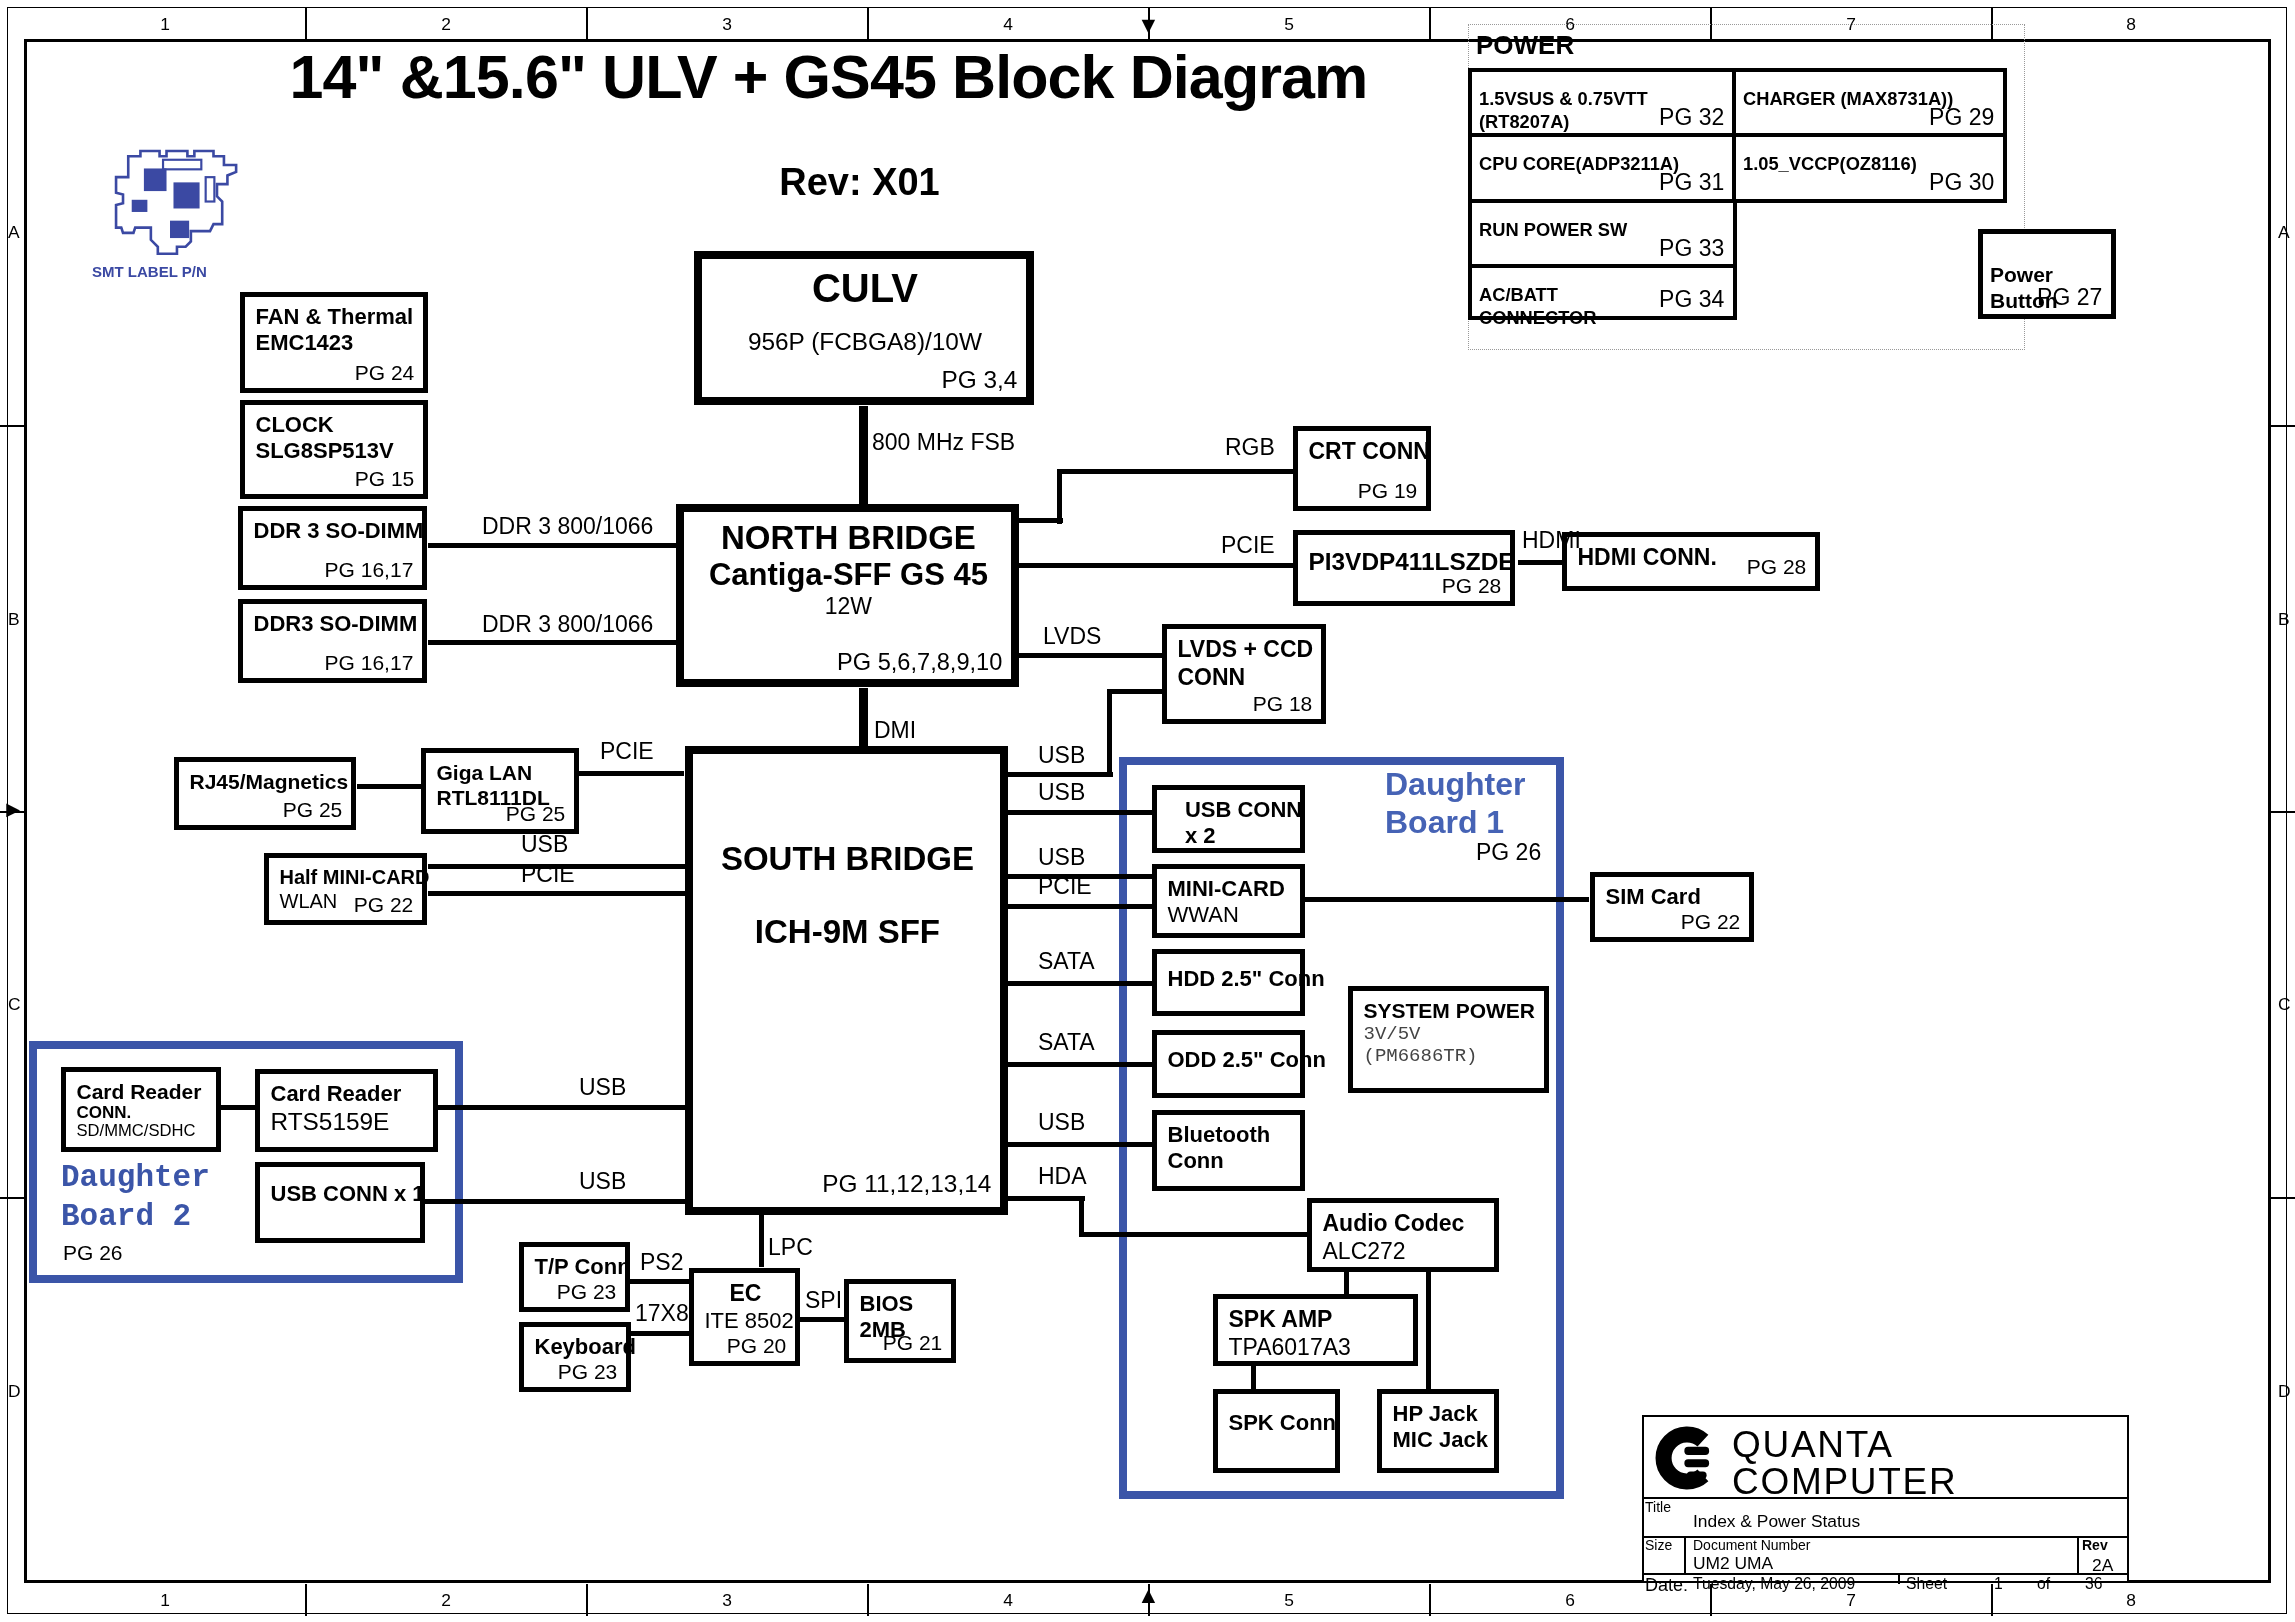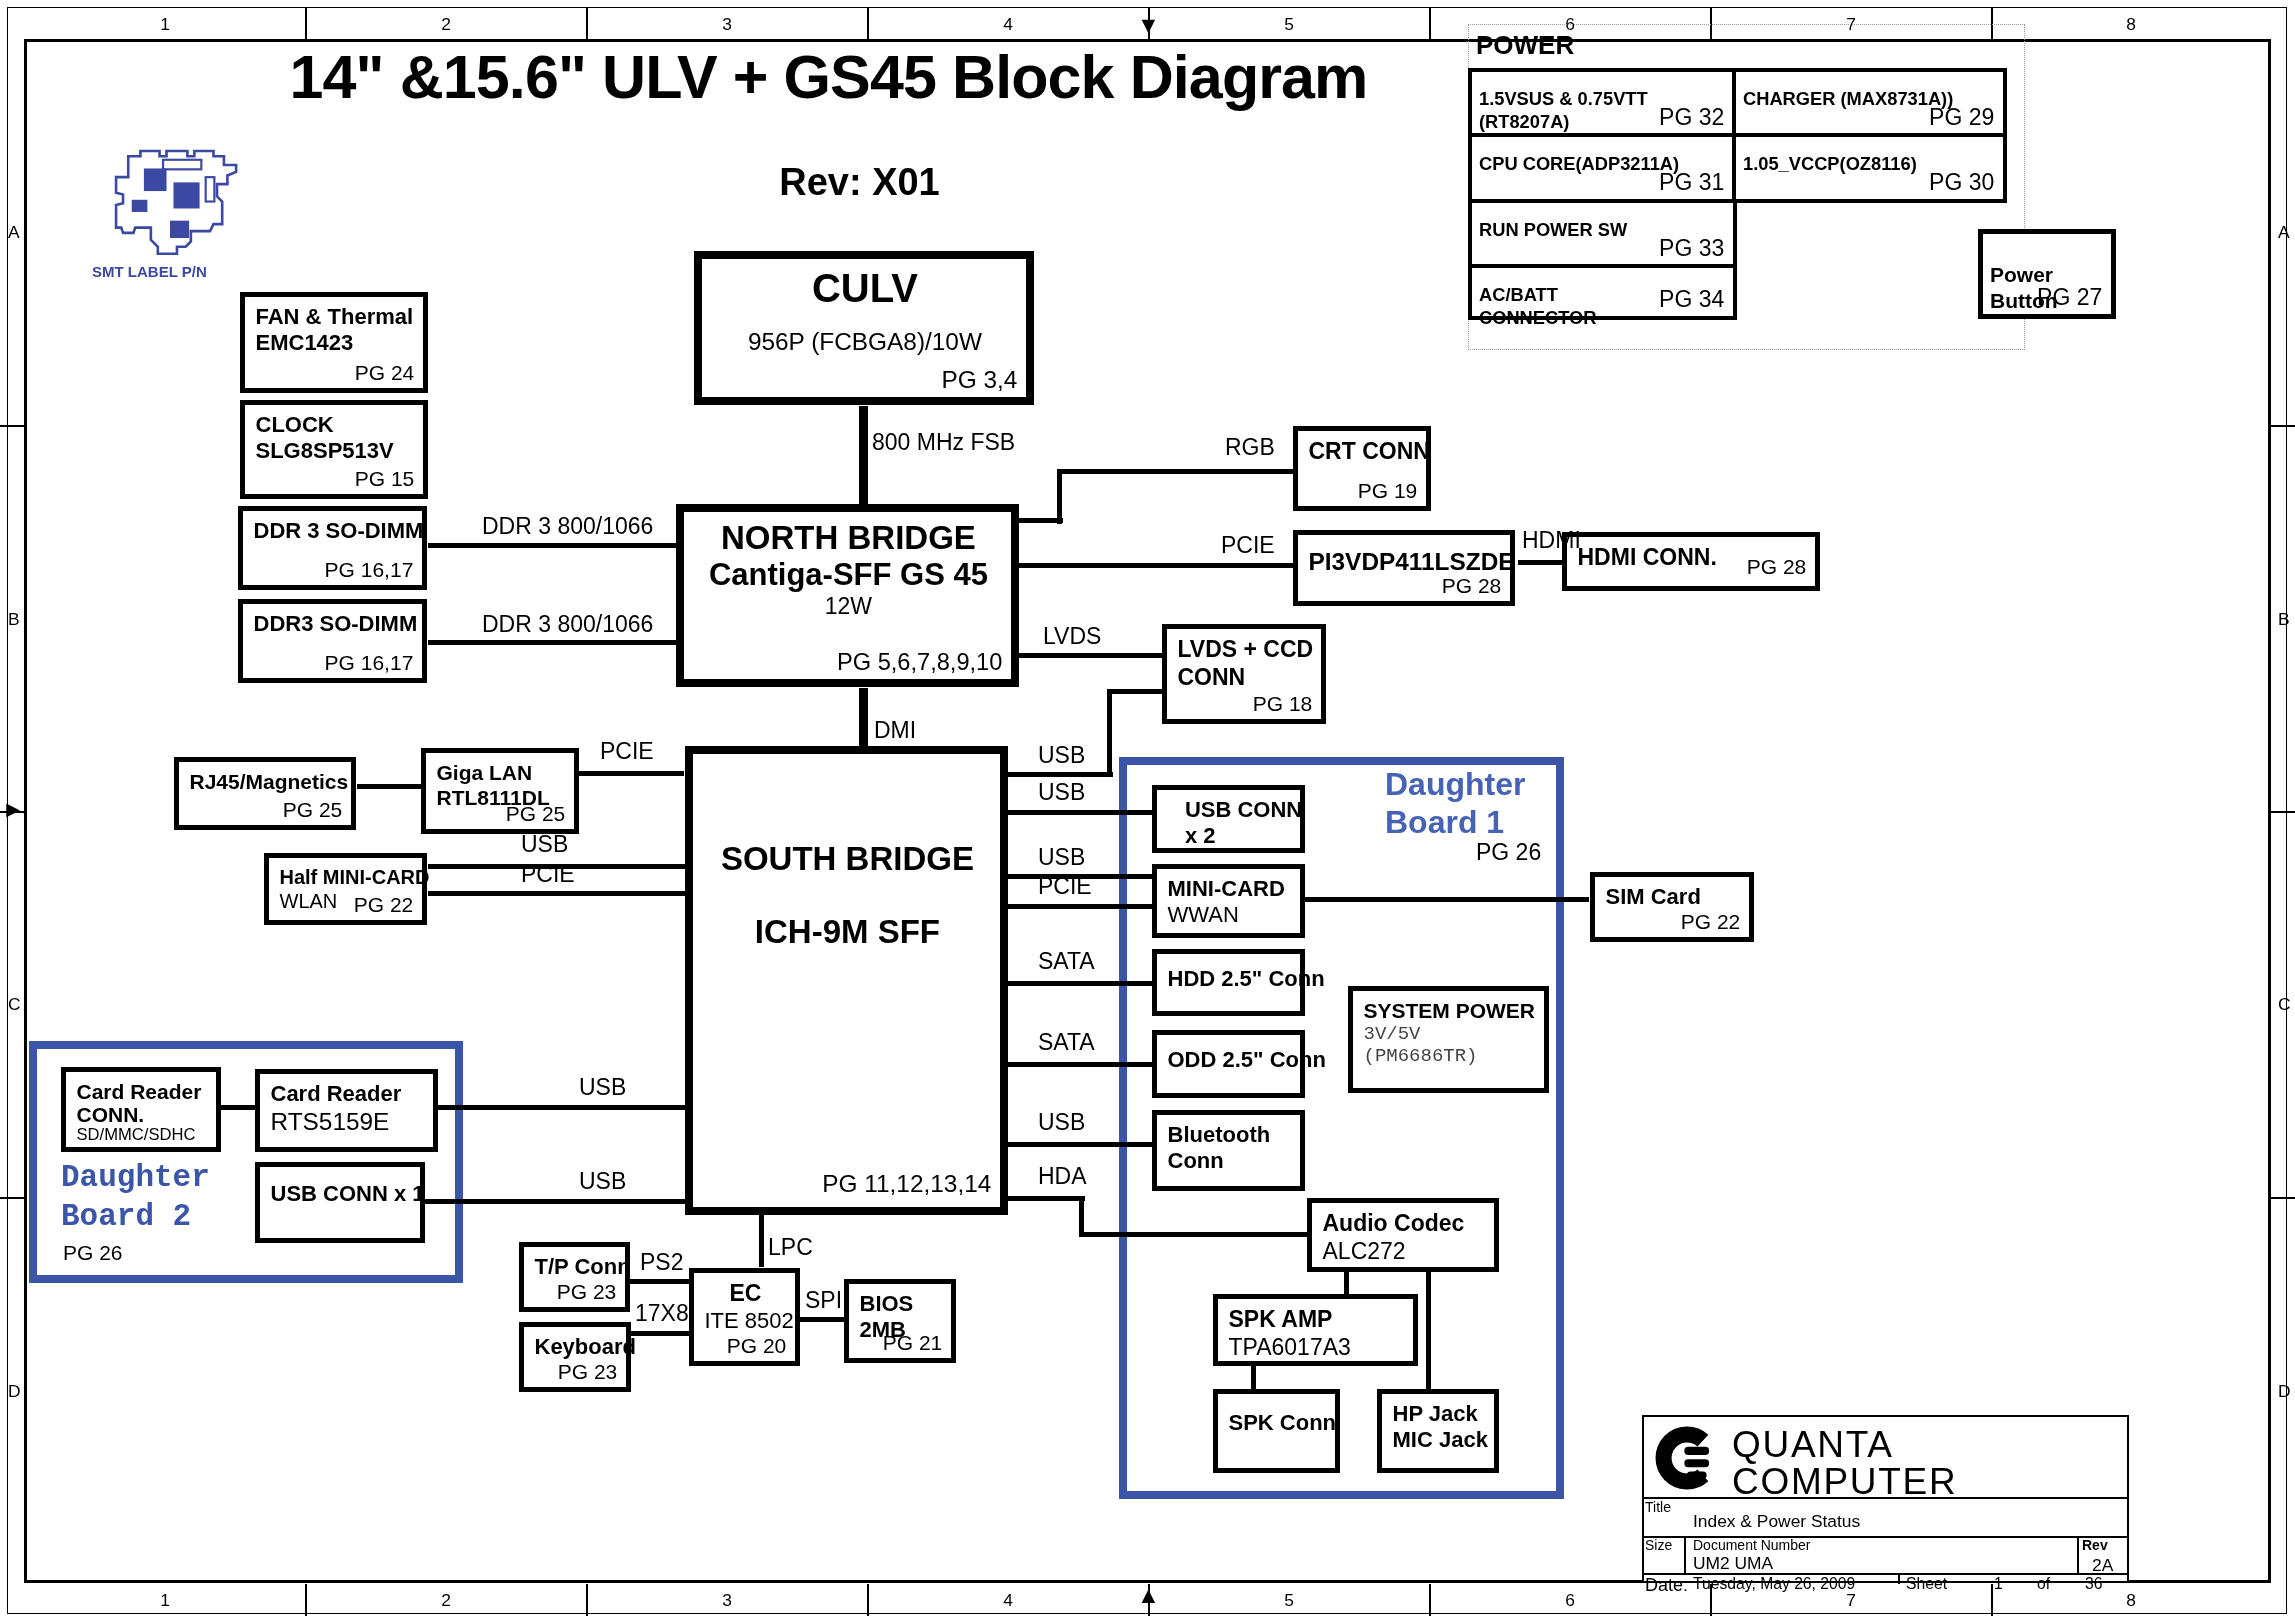--- a/index.html
+++ b/index.html
@@ -218,21 +218,21 @@
   </div>
   <div class="box" style="left:264px;top:853px;width:163px;height:72px">
     <div class="t" style="font-size:20px">Half MINI-CARD</div>
     <div class="r" style="font-size:20px">WLAN</div>
     <div class="pg">PG 22</div>
   </div>
 
   <div class="frame-blue" style="left:29px;top:1041px;width:434px;height:242px"></div>
   <div class="box" style="left:61px;top:1067px;width:160px;height:85px">
     <div class="t" style="font-size:21px">Card Reader</div>
-    <div class="t" style="font-size:21px;line-height:1">CONN.</div>
+    <div class="t" style="font-size:17px;line-height:1">CONN.</div>
     <div class="r small">SD/MMC/SDHC</div>
   </div>
   <div class="box" style="left:255px;top:1069px;width:183px;height:83px">
     <div class="t" style="font-size:22px">Card Reader</div>
     <div class="r" style="font-size:24.4px">RTS5159E</div>
   </div>
   <div class="box" style="left:255px;top:1162px;width:170px;height:81px">
     <div class="t" style="font-size:22px;margin-top:7px">USB CONN x 1</div>
   </div>
   <div class="blue-mono" style="left:61px;top:1160px">Daughter</div>

